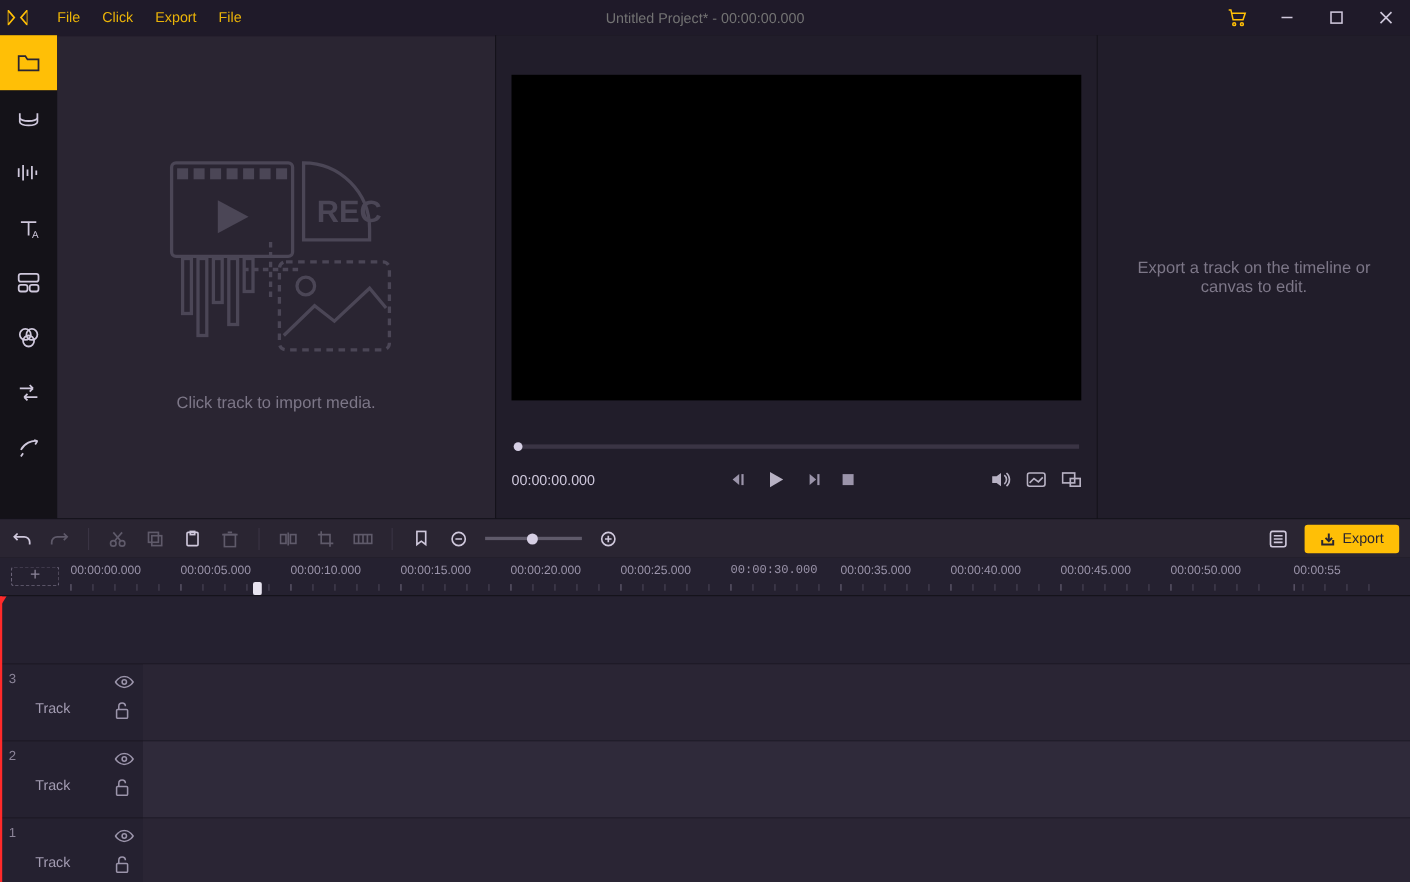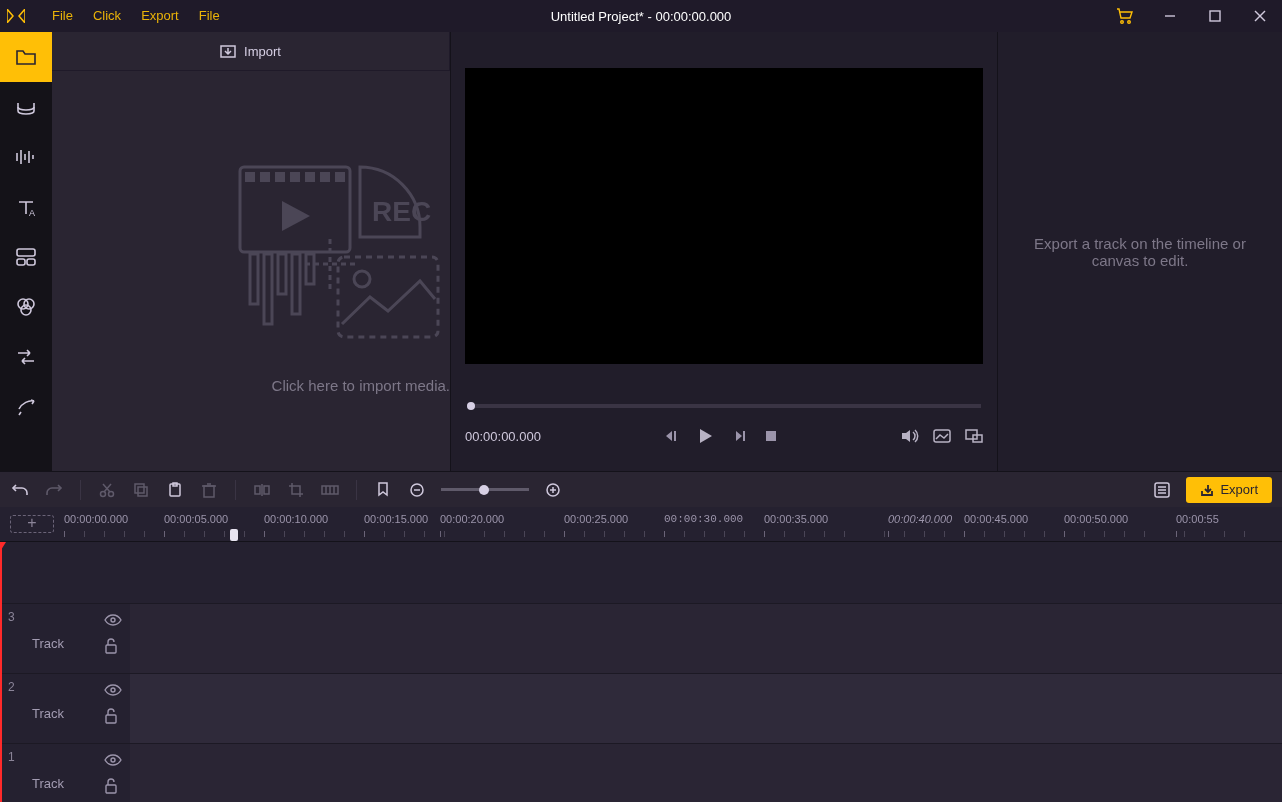--- a/index.html
+++ b/index.html
@@ -4,38 +4,38 @@
 <style>
 * { margin:0; padding:0; box-sizing:border-box; user-select:none; }
 html,body { width:1282px; height:802px; overflow:hidden; font-family:"Segoe UI",Arial,sans-serif; font-size:13px; background:#141218; color:#b8b2c4; }
 svg { display:block; }
 
 
 .titlebar { height:32px; background:#1f1a29; display:flex; align-items:center; }
 .titlebar .logo { width:32px; display:flex; align-items:center; justify-content:center; }
 .titlebar .menu { display:flex; gap:0; padding-left:10px; }
 .titlebar .menu div { padding:0 10px; line-height:32px; cursor:default; color:#eab308; }
-.titlebar .title { position:absolute; left:50%; transform:translateX(-50%); color:#ffffff; }
+.titlebar .title { position:absolute; left:50%; transform:translateX(-50%); color:#737373; }
 .titlebar .winbtns { margin-left:auto; display:flex; }
 .titlebar .winbtns div { width:45px; height:32px; display:flex; align-items:center; justify-content:center; color:#cfc8dc; }
 .titlebar .cart { width:45px; display:flex;align-items:center;justify-content:center; }
 
 
 .main { display:flex; height:439px; }
 .sidebar { width:52px; background:#141218; display:flex; flex-direction:column; }
 .sidebar .sbtn { width:52px; height:50px; display:flex; align-items:center; justify-content:center; }
 .sidebar .sbtn.active { background:#ffbf06; }
 .sidebar .sbtn svg path,.sidebar .sbtn svg rect,.sidebar .sbtn svg circle,.sidebar .sbtn svg line,.sidebar .sbtn svg polyline { stroke:#cfc8dc; }
 .sidebar .sbtn.active svg path,.sidebar .sbtn.active svg rect { stroke:#2a2530; }
 
 .mediapanel { width:398px; background:#2a2532; display:flex; flex-direction:column; }
 .tabrow { display:flex; border-bottom:1px solid #1f1a29; }
 .tabrow .tab { flex:1; height:38px; display:flex; align-items:center; justify-content:center; gap:8px; color:#d6cfe4; }
 .tabrow .tab:first-child { border-right:1px solid #1f1a29; }
-.mediacontent { flex:1; display:flex; flex-direction:column; align-items:flex-end; justify-content:center; color:#7d7788; }
+.mediacontent { flex:1; display:flex; flex-direction:column; align-items:center; justify-content:center; color:#7d7788; }
 .mediaart { width:230px; height:210px; margin-bottom:18px; }
 
 .preview { flex:1; background:#211d2a; display:flex; flex-direction:column; padding:0 14px; border-left:1px solid #14121a; border-right:1px solid #14121a;}
 .previdframe { margin-top:36px; height:296px; background:#000; }
 .prevctrl { margin-top:40px; }
 .prevslider { height:4px; background:#3a3444; position:relative; margin:0 2px; }
 .prevslider .dot { width:8px;height:8px;border-radius:50%;background:#d6cfe4;position:absolute;left:0;top:-2px; }
 .prevbtns { display:flex; align-items:center; margin-top:16px; height:24px; }
 .prevtime { color:#cfc8dc; }
 .centerplay { margin-left:auto; display:flex; gap:18px; align-items:center; }
@@ -175,27 +175,20 @@
       <svg width="22" height="22" fill="none" stroke-width="1.6">
           <path d="M4 13c3-6 10-9 15-8"></path>
           <path d="M19 5l-2 3M19 5l-3-1"></path>
           <path d="M6 16l-2 3"></path>
         </svg>
     </div>
   </div>
 
   <div class="mediapanel">
     <div class="tabrow">
-      <div class="tab">
-        <svg width="16" height="16" fill="none" stroke="#cfc8dc" stroke-width="1.5">
-            <rect x="1" y="3" width="14" height="11"></rect>
-            <path d="M8 5v5M5 8l3 3 3-3"></path>
-          </svg>
-        <span>Import</span>
-      </div>
     </div>
     <div class="mediacontent">
       <div class="mediaart">
         <svg width="230" height="210" viewBox="0 0 230 210" fill="none" stroke="#4b4656" stroke-width="3">
           <rect x="20" y="18" width="110" height="85" rx="4"></rect>
           <rect x="25" y="23" width="10" height="10" fill="#4b4656" stroke="none"></rect>
             <rect x="40" y="23" width="10" height="10" fill="#4b4656" stroke="none"></rect>
             <rect x="55" y="23" width="10" height="10" fill="#4b4656" stroke="none"></rect>
             <rect x="70" y="23" width="10" height="10" fill="#4b4656" stroke="none"></rect>
             <rect x="85" y="23" width="10" height="10" fill="#4b4656" stroke="none"></rect>
@@ -209,21 +202,21 @@
             <rect x="58" y="105" width="8" height="40"></rect>
             <rect x="72" y="105" width="8" height="60"></rect>
             <rect x="86" y="105" width="8" height="30"></rect>
           <rect x="118" y="108" width="100" height="80" rx="6" stroke-dasharray="6 5"></rect>
           <circle cx="142" cy="130" r="8"></circle>
           <polyline points="122,175 150,148 168,162 200,132 215,150"></polyline>
           <line x1="110" y1="90" x2="110" y2="140" stroke-dasharray="5 4"></line>
           <line x1="85" y1="115" x2="135" y2="115" stroke-dasharray="5 4"></line>
         </svg>
       </div>
-      <div style="font-size:15px;">Click here to import media.</div>
+      <div style="font-size:15px;">Click track to import media.</div>
     </div>
   </div>
 
   <div class="preview">
     <div class="previdframe"></div>
     <div class="prevctrl">
       <div class="prevslider">
           <div class="dot"></div>
         </div>
       <div class="prevbtns">
@@ -402,41 +395,41 @@
         <div class="tick" style="left: 200px;">00:00:10.000</div>
         <div class="minor" style="left: 220px;"></div>
         <div class="minor" style="left: 240px;"></div>
         <div class="minor" style="left: 260px;"></div>
         <div class="minor" style="left: 280px;"></div>
         <div class="tick" style="left: 300px;">00:00:15.000</div>
         <div class="minor" style="left: 320px;"></div>
         <div class="minor" style="left: 340px;"></div>
         <div class="minor" style="left: 360px;"></div>
         <div class="minor" style="left: 380px;"></div>
-        <div class="tick" style="left: 376px;">00:00:20.000</div>
+        <div class="tick" style="left: 400px;">00:00:20.000</div>
         <div class="minor" style="left: 420px;"></div>
         <div class="minor" style="left: 440px;"></div>
         <div class="minor" style="left: 460px;"></div>
         <div class="minor" style="left: 480px;"></div>
         <div class="tick" style="left: 500px;">00:00:25.000</div>
         <div class="minor" style="left: 520px;"></div>
         <div class="minor" style="left: 540px;"></div>
         <div class="minor" style="left: 560px;"></div>
         <div class="minor" style="left: 580px;"></div>
         <div class="tick" style="left: 600px; font-family: Liberation Mono, monospace;">00:00:30.000</div>
         <div class="minor" style="left: 620px;"></div>
         <div class="minor" style="left: 640px;"></div>
         <div class="minor" style="left: 660px;"></div>
         <div class="minor" style="left: 680px;"></div>
         <div class="tick" style="left: 700px;">00:00:35.000</div>
         <div class="minor" style="left: 720px;"></div>
         <div class="minor" style="left: 740px;"></div>
         <div class="minor" style="left: 760px;"></div>
         <div class="minor" style="left: 780px;"></div>
-        <div class="tick" style="left: 824px; font-style: italic;">00:00:40.000</div>
+        <div class="tick" style="left: 800px;">00:00:40.000</div>
         <div class="minor" style="left: 820px;"></div>
         <div class="minor" style="left: 840px;"></div>
         <div class="minor" style="left: 860px;"></div>
         <div class="minor" style="left: 880px;"></div>
         <div class="tick" style="left: 900px;">00:00:45.000</div>
         <div class="minor" style="left: 920px;"></div>
         <div class="minor" style="left: 940px;"></div>
         <div class="minor" style="left: 960px;"></div>
         <div class="minor" style="left: 980px;"></div>
         <div class="tick" style="left: 1000px;">00:00:50.000</div>

